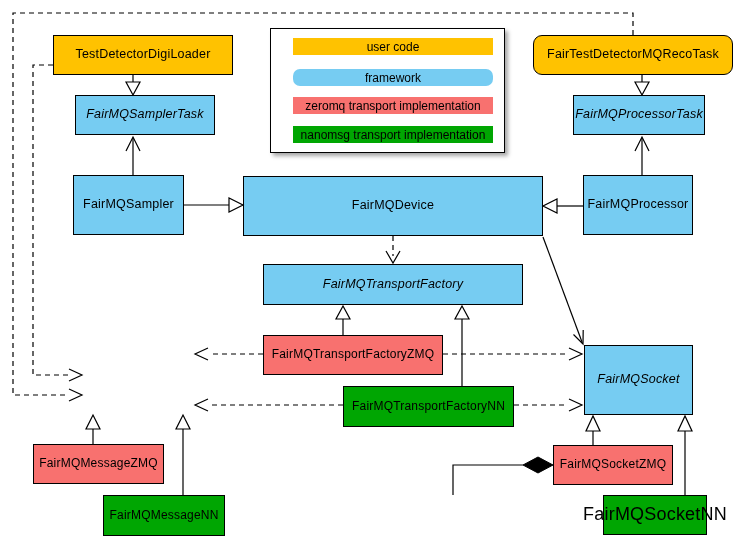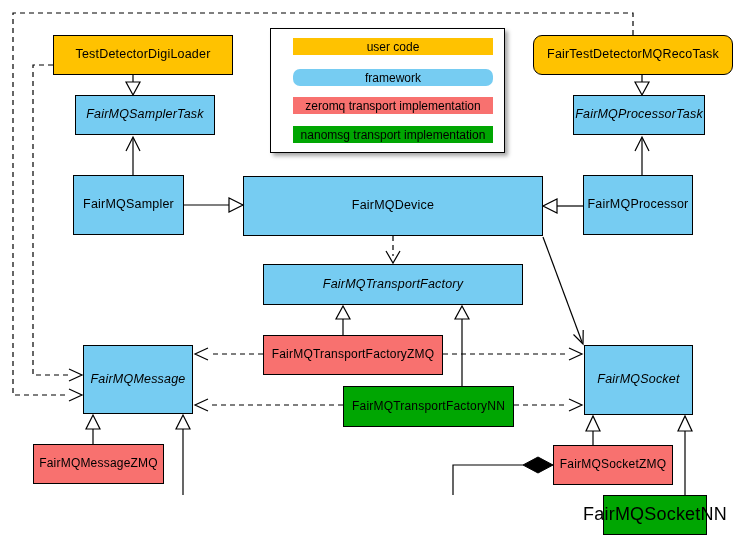--- a/index.html
+++ b/index.html
@@ -75,26 +75,26 @@
   <div class="node abstract" style="left: 573px; top: 95px; width: 132px; height: 40px; background-color: rgb(118, 204, 242);">FairMQProcessorTask</div>
 
   <div class="node" style="left: 243px; top: 176px; width: 300px; height: 60px; background-color: rgb(118, 204, 242);">FairMQDevice</div>
 
   <div class="node abstract" style="left: 263px; top: 264px; width: 260px; height: 41px; background-color: rgb(118, 204, 242);">FairMQTransportFactory</div>
 
   <div class="node" style="left: 263px; top: 335px; width: 180px; height: 40px; font-size: 12px; background-color: rgb(248, 113, 111);">FairMQTransportFactoryZMQ</div>
 
   <div class="node" style="left: 343px; top: 386px; width: 171px; height: 41px; font-size: 12px; background-color: rgb(0, 166, 2);">FairMQTransportFactoryNN</div>
 
-  <div class="node abstract" style="left: 83px; top: 345px; width: 110px; height: 69px; background-color: rgb(118, 204, 242);">FairMQMessage</div>
 
   <div class="node abstract" style="left: 584px; top: 345px; width: 109px; height: 70px; background-color: rgb(118, 204, 242);">FairMQSocket</div>
 
   <div class="node" style="left: 33px; top: 444px; width: 131px; height: 40px; font-size: 12px; background-color: rgb(248, 113, 111);">FairMQMessageZMQ</div>
 
+  <div class="node" style="left: 103px; top: 495px; width: 122px; height: 41px; font-size: 12px; background-color: rgb(0, 166, 2);">FairMQMessageNN</div>
 
 
   <div class="node" style="left: 553px; top: 445px; width: 120px; height: 40px; font-size: 12px; background-color: rgb(248, 113, 111);">FairMQSocketZMQ</div>
 
   <div class="node" style="left: 603px; top: 495px; width: 104px; height: 40px; font-size: 18px; background-color: rgb(0, 166, 2);">FairMQSocketNN</div>
 
   <div class="legend">
     <div class="lrow" style="top: 9px; background-color: rgb(255, 194, 0);">user code</div>
     <div class="lrow" style="top: 40px; background-color: rgb(118, 204, 242); border-radius: 7px;">framework</div>
     <div class="lrow" style="top: 68px; background-color: rgb(248, 113, 111);">zeromq transport implementation</div>

